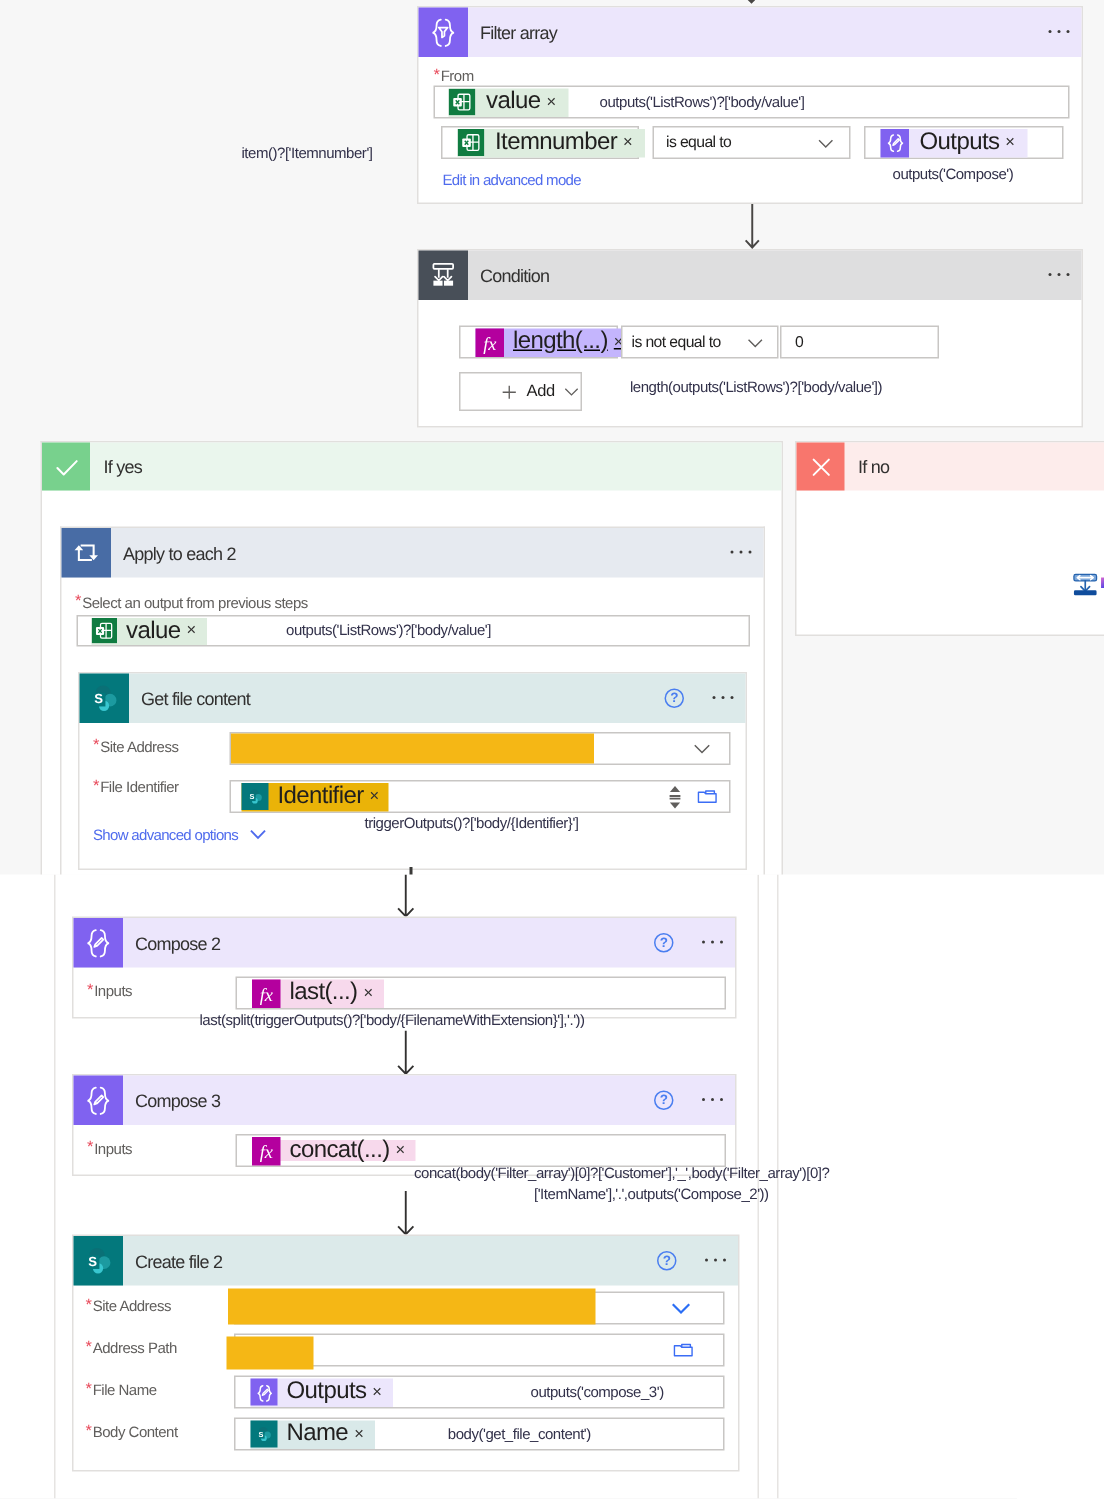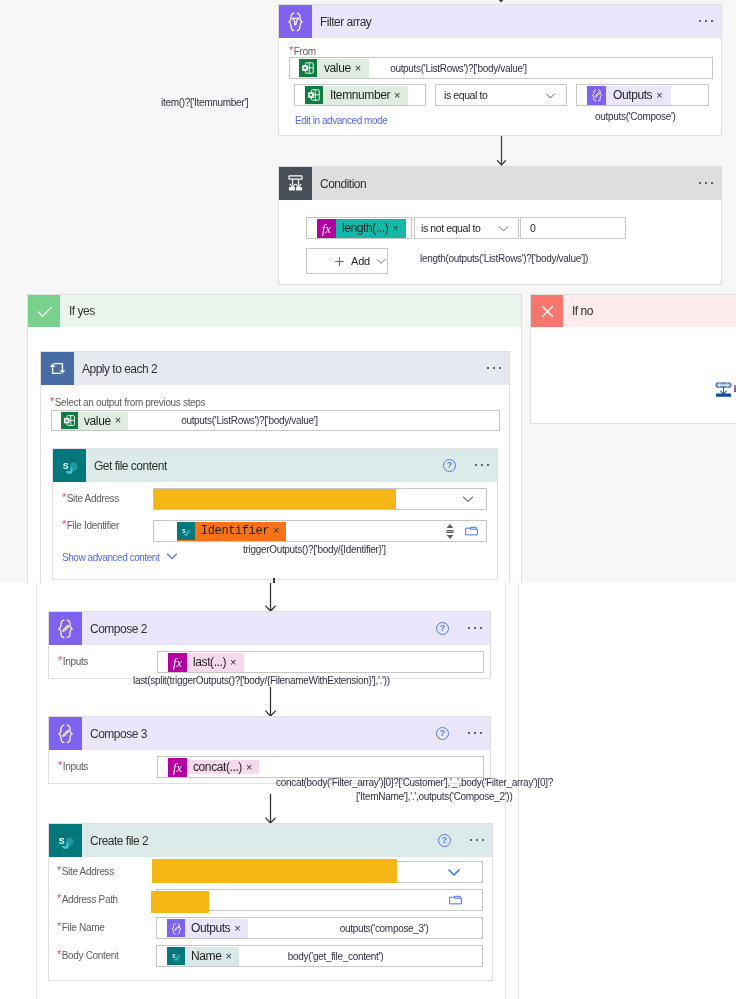--- a/index.html
+++ b/index.html
@@ -17,21 +17,21 @@
       box-shadow:6px 0 0 #3b3a39, 12px 0 0 #3b3a39;}
   .help-icon{width:13px;height:13px;box-sizing:border-box;border:1.3px solid #4a7ef0;border-radius:50%;color:#4a7ef0;
              font-size:9px;line-height:10.5px;text-align:center;margin-left:auto;font-family:"Liberation Sans",sans-serif;font-weight:600;}
   .card-body{padding:10px 12px 12px 12px;}
   .req{color:#e8495a;font-size:11px;line-height:10px;margin-right:0.5px;position:relative;top:-1px;}
   .flabel{font-size:10px;letter-spacing:-0.33px;color:#605e5c;}
   
   .inp{border:1px solid #c8c6c4;background:#fff;height:24px;box-sizing:border-box;display:flex;align-items:center;}
   .tok{display:inline-flex;align-items:center;height:21px;box-sizing:border-box;}
   .tok-ic{width:19px;height:19px;flex:0 0 19px;display:flex;align-items:center;justify-content:center;}
-  .tok-lb{font-size:12px;letter-spacing:-0.4px;color:#201f1e;padding:0 5px 0 7px;white-space:nowrap;}
+  .tok-lb{font-size:16px;letter-spacing:-0.4px;color:#201f1e;padding:0 5px 0 7px;white-space:nowrap;}
   .tok-x{font-size:11px;color:#323130;padding-right:7px;line-height:1;}
   .expr{font-size:10px;letter-spacing:-0.31px;color:#32314a;white-space:nowrap;}
   .opt{font-size:10.5px;letter-spacing:-0.4px;color:#201f1e;}
   .dd-caret{margin-left:auto;padding-right:9px;display:flex;align-items:center;}
   .lnk{font-size:10px;letter-spacing:-0.45px;color:#4f6bed;cursor:pointer;}
   .redact{background:#f5b715;height:100%;}
   .arrow{position:absolute;}
   svg{display:block;}
 </style>
 </head>
@@ -185,21 +185,21 @@
     <div class="card-icon" style="background:#484f58;">
       <svg width="25" height="25">
           <use href="#ic-condition"></use>
         </svg>
     </div>
     <div class="card-title">Condition</div>
     <div class="card-menu">• • •</div>
   </div>
   <div class="card-body" style="padding:0;">
     <div class="inp abs" style="left:27px;top:50px;width:106px;height:22px;">
-      <div class="tok" style="background:#14b8a6;margin-left:10px;height:19px;">
+      <div class="tok" style="background:#c4b5fd;margin-left:10px;height:19px;text-decoration:underline;">
         <div class="tok-ic" style="background:#b4009e;height:19px;width:19px;flex:0 0 19px;">
             <svg width="17" height="17">
               <use href="#ic-fx"></use>
             </svg>
           </div>
         <span class="tok-lb" style="padding:0 4px 0 6px;">length(...)</span>
         <span class="tok-x" style="padding-right:7px;">×</span>
       </div>
     </div>
     <div class="inp abs" style="left:135px;top:50px;width:105px;height:22px;">
@@ -303,41 +303,41 @@
           <span class="dd-caret" style="padding-right:11px;">
               <svg width="14" height="14">
                 <use href="#ic-caret-down"></use>
               </svg>
             </span>
         </div>
         <div class="abs" style="left:9px;top:66px;">
           <span class="req">*</span><span class="flabel">File Identifier</span>
         </div>
         <div class="inp abs" style="left:100px;top:71px;width:334px;height:22px;">
-          <div class="tok" style="background:#f97316;margin-left:23px;height:19px;font-family:Liberation Mono, monospace;">
+          <div class="tok" style="background:#eab308;margin-left:7px;height:19px;">
             <div class="tok-ic" style="background:#03787c;width:18px;flex:0 0 18px;height:18px;">
                 <svg width="14" height="14">
                   <use href="#ic-sp"></use>
                 </svg>
               </div>
             <span class="tok-lb" style="padding:0 4px 0 6px;">Identifier</span>
             <span class="tok-x" style="padding-right:6px;">×</span>
           </div>
           <span style="margin-left:auto;display:flex;align-items:center;padding-right:7px;">
             <svg width="10" height="17" viewBox="0 0 10 17">
               <path d="M5 1L8.4 5H1.6z" fill="#605e5c"></path>
                 <path d="M1.4 7.6h7.2M1.4 9.4h7.2" stroke="#605e5c" stroke-width="1.3"></path>
                 <path d="M5 16L8.4 12H1.6z" fill="#605e5c"></path>
             </svg>
             <svg width="15" height="15" style="margin-left:9px;">
                 <use href="#ic-folder"></use>
               </svg>
           </span>
         </div>
-        <span class="lnk abs" style="left:9px;top:103px;">Show advanced content</span>
+        <span class="lnk abs" style="left:9px;top:103px;">Show advanced options</span>
         <svg class="abs" width="16" height="16" viewBox="0 0 16 16" style="left:111px;top:99px;">
             <path d="M3.3 5.8L8 10.6l4.7-4.8" fill="none" stroke="#4f6bed" stroke-width="1.25"></path>
           </svg>
         <span class="expr abs" style="left:190px;top:95px;">triggerOutputs()?['body/{Identifier}']</span>
       </div>
     </div>
   </div>
 </div>
 
 <svg class="arrow" style="left:263px;top:583px;" width="16" height="30" viewBox="0 0 16 30">

